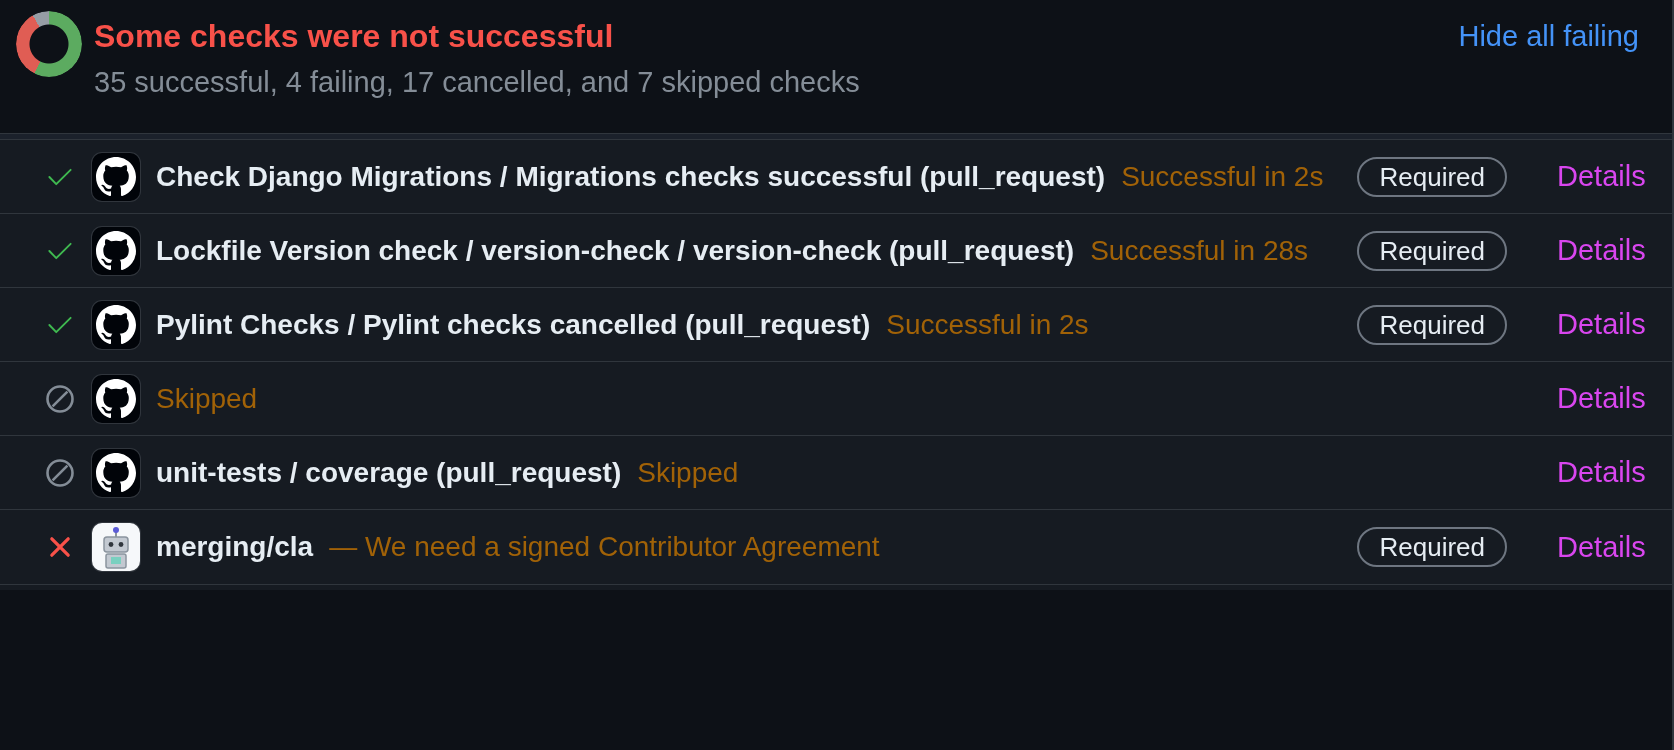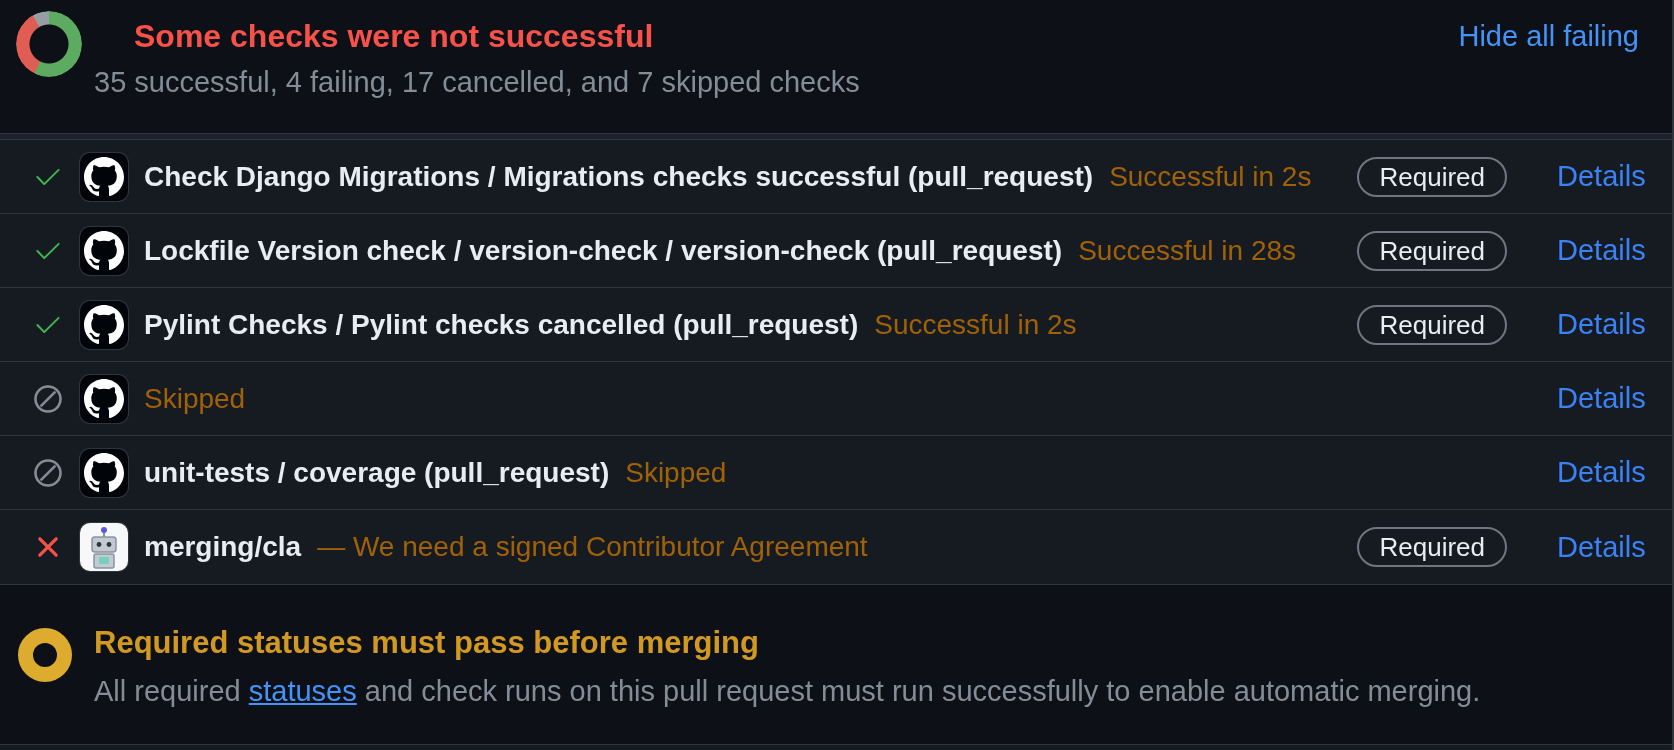--- a/index.html
+++ b/index.html
@@ -22,39 +22,39 @@
     height: 133px; flex: 0 0 133px;
     background: #0d1117;
   }
   .donut {
     position: absolute; left: 16px; top: 11px;
     width: 66px; height: 66px; border-radius: 50%;
     -webkit-mask: radial-gradient(circle, transparent 0 19px, #000 20px);
             mask: radial-gradient(circle, transparent 0 19px, #000 20px);
   }
   .summary-text { position: absolute; left: 94px; top: 16px; }
-  .summary-title { font-size: 32px; font-weight: 700; color: #f85149; line-height: 1.25; margin-left: 40px; }
+  .summary-title { font-size: 32px; font-weight: 700; color: #f85149; line-height: 1.25; }
   .summary-sub { font-size: 29px; color: #848d97; margin-top: 10px; }
   .hide-link {
     position: absolute; right: 33px; top: 20px;
     font-size: 29px; color: #4493f8; text-decoration: none; cursor: pointer;
   }
 
   
   .checks-list {
     flex: 0 0 auto;
     background: #161b22;
     border-top: 1px solid #30363d;
     border-bottom: 1px solid #30363d;
   }
   .scroll-sliver { height: 6px; background: #1b212b; border-bottom: 1px solid #30363d; }
   .check-row {
     display: flex; align-items: center;
     height: 74px;
-    padding: 0 31px 0 32px;
+    padding: 0 31px 0 44px;
     border-bottom: 1px solid #30363d;
     background: #161b22;
   }
   .check-row:last-child { border-bottom: none; }
   .status-icon { width: 32px; height: 32px; flex: 0 0 32px; display: flex; align-items: center; justify-content: center; }
   .status-icon svg { display: none; }
   .status-success .i-check { display: block; }
   .status-skipped .i-skip  { display: block; }
   .status-failed  .i-x     { display: block; }
   .avatar {
@@ -75,21 +75,21 @@
     flex: 0 0 auto;
     margin-left: 20px;
     font-size: 26px; font-weight: 400; color: #e6edf3;
     line-height: 36px; padding: 0 20px;
     border: 2px solid #6e7681; border-radius: 999px;
     white-space: nowrap;
   }
   .details-link {
     flex: 0 0 auto;
     margin-left: 50px; width: 84px; text-align: center;
-    font-size: 29px; color: #3b82f6; text-decoration: none; cursor: pointer; white-space: nowrap;
+    font-size: 29px; color: #d946ef; text-decoration: none; cursor: pointer; white-space: nowrap;
   }
 
   
   .merge-req {
     position: relative;
     flex: 1 1 auto;
     background: #0d1117;
     border-bottom: 1px solid #30363d;
   }
   .req-ring {
@@ -240,24 +240,15 @@
     </span>
     <span class="check-name">merging/cla</span>
     <span class="check-status">— We need a signed Contributor Agreement</span>
     <span class="row-spacer"></span>
     <span class="required-pill">Required</span>
     <a class="details-link">Details</a>
   </div>
       </div>
   </div>
 
-  <div class="merge-req">
-    <div class="req-ring"></div>
-    <div class="req-text">
-      <div class="req-title">Required statuses must pass before merging</div>
-      <div class="req-body">
-        <span>All required </span><a>statuses</a><span> and check runs on this pull request must run successfully to enable automatic merging.</span>
-      </div>
-    </div>
-  </div>
 
   <div class="bottom-band"></div>
 </div>
 
 </body></html>

